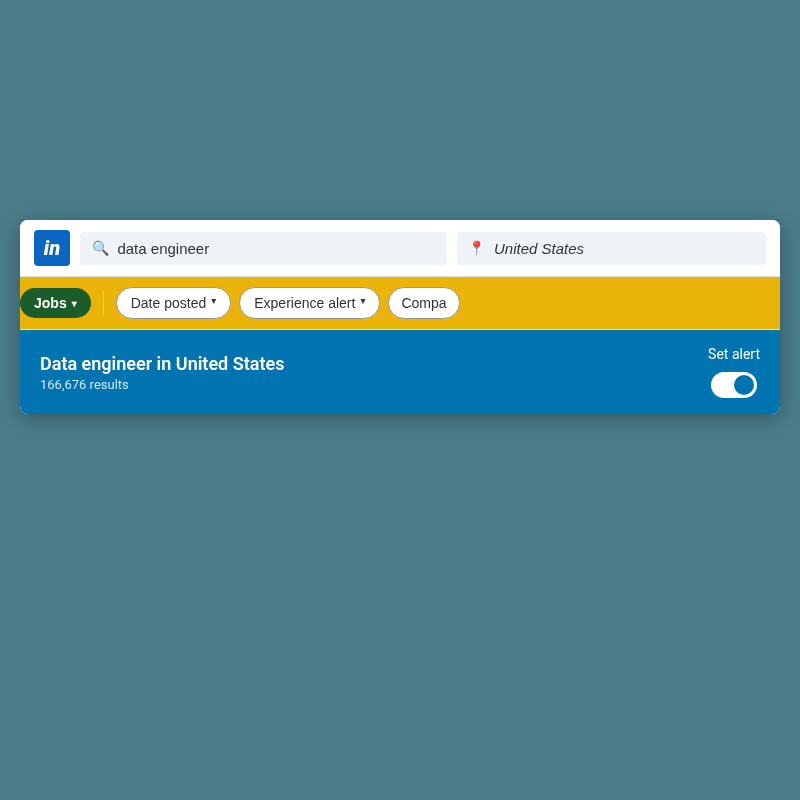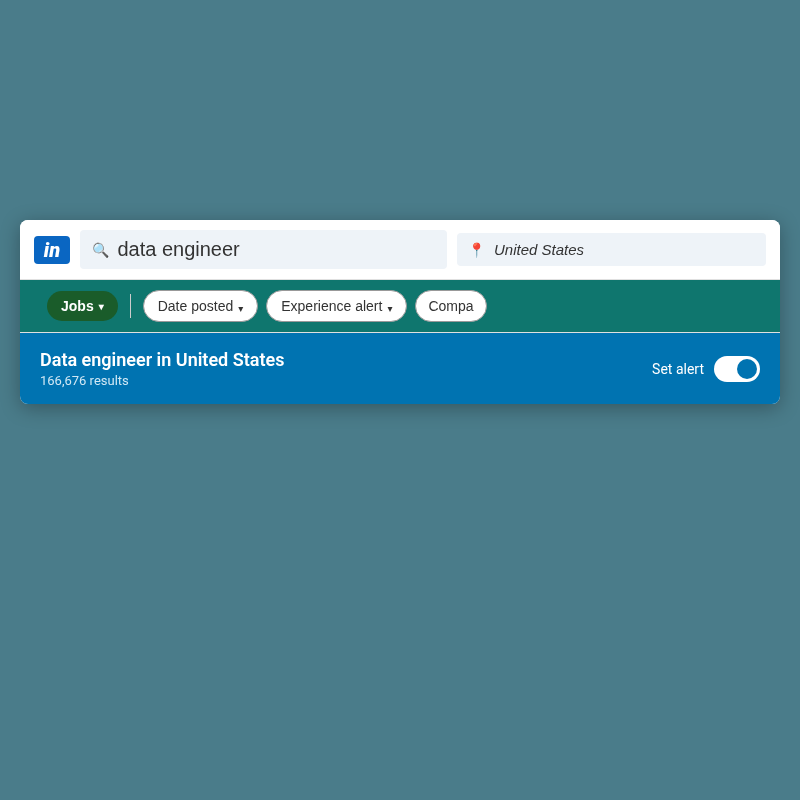--- a/index.html
+++ b/index.html
@@ -28,21 +28,21 @@
       display: flex;
       align-items: center;
       padding: 10px 14px;
       background: #fff;
       border-bottom: 1px solid #e0e0e0;
       gap: 10px;
     }
 
     .linkedin-logo {
       width: 36px;
-      height: 28px;
+      height: 36px;
       background: #0a66c2;
       border-radius: 4px;
       display: flex;
       align-items: center;
       justify-content: center;
       flex-shrink: 0;
     }
 
     .linkedin-logo span {
       color: #fff;
@@ -63,21 +63,21 @@
     }
 
     .search-field .search-icon {
       color: #666;
       font-size: 14px;
     }
 
     .search-field input {
       border: none;
       background: transparent;
-      font-size: 20px;
+      font-size: 15px;
       color: #333;
       outline: none;
       width: 100%;
     }
 
     .location-field {
       display: flex;
       align-items: center;
       background: #eef3f8;
       border-radius: 4px;
@@ -98,22 +98,22 @@
       color: #333;
       outline: none;
       width: 100%;
       font-style: italic;
     }
 
     
     .filter-bar {
       display: flex;
       align-items: center;
-      padding: 10px 27px;
-      background: #0f766e;
+      padding: 10px 0;
+      background: #eab308;
       gap: 8px;
       border-bottom: 1px solid #e0e0e0;
       overflow: hidden;
     }
 
     .filter-btn-jobs {
       background: #1a5c2a;
       color: #fff;
       border: none;
       border-radius: 20px;
@@ -140,21 +140,21 @@
 
     .filter-btn {
       background: #fff;
       color: #333;
       border: 1.5px solid #999;
       border-radius: 20px;
       padding: 7px 14px;
       font-size: 14px;
       cursor: pointer;
       display: flex;
-      align-items: flex-end;
+      align-items: flex-start;
       gap: 5px;
       white-space: nowrap;
     }
 
     .filter-btn .chevron {
       font-size: 10px;
     }
 
     .filter-btn-partial {
       background: #fff;
@@ -195,20 +195,21 @@
 
     .results-count {
       color: #d0e8f5;
       font-size: 13px;
     }
 
     .set-alert-container {
       display: flex;
       align-items: center;
       gap: 10px;
+      flex-direction: column;
     }
 
     .set-alert-label {
       color: #fff;
       font-size: 14px;
     }
 
     .toggle-switch {
       width: 46px;
       height: 26px;

